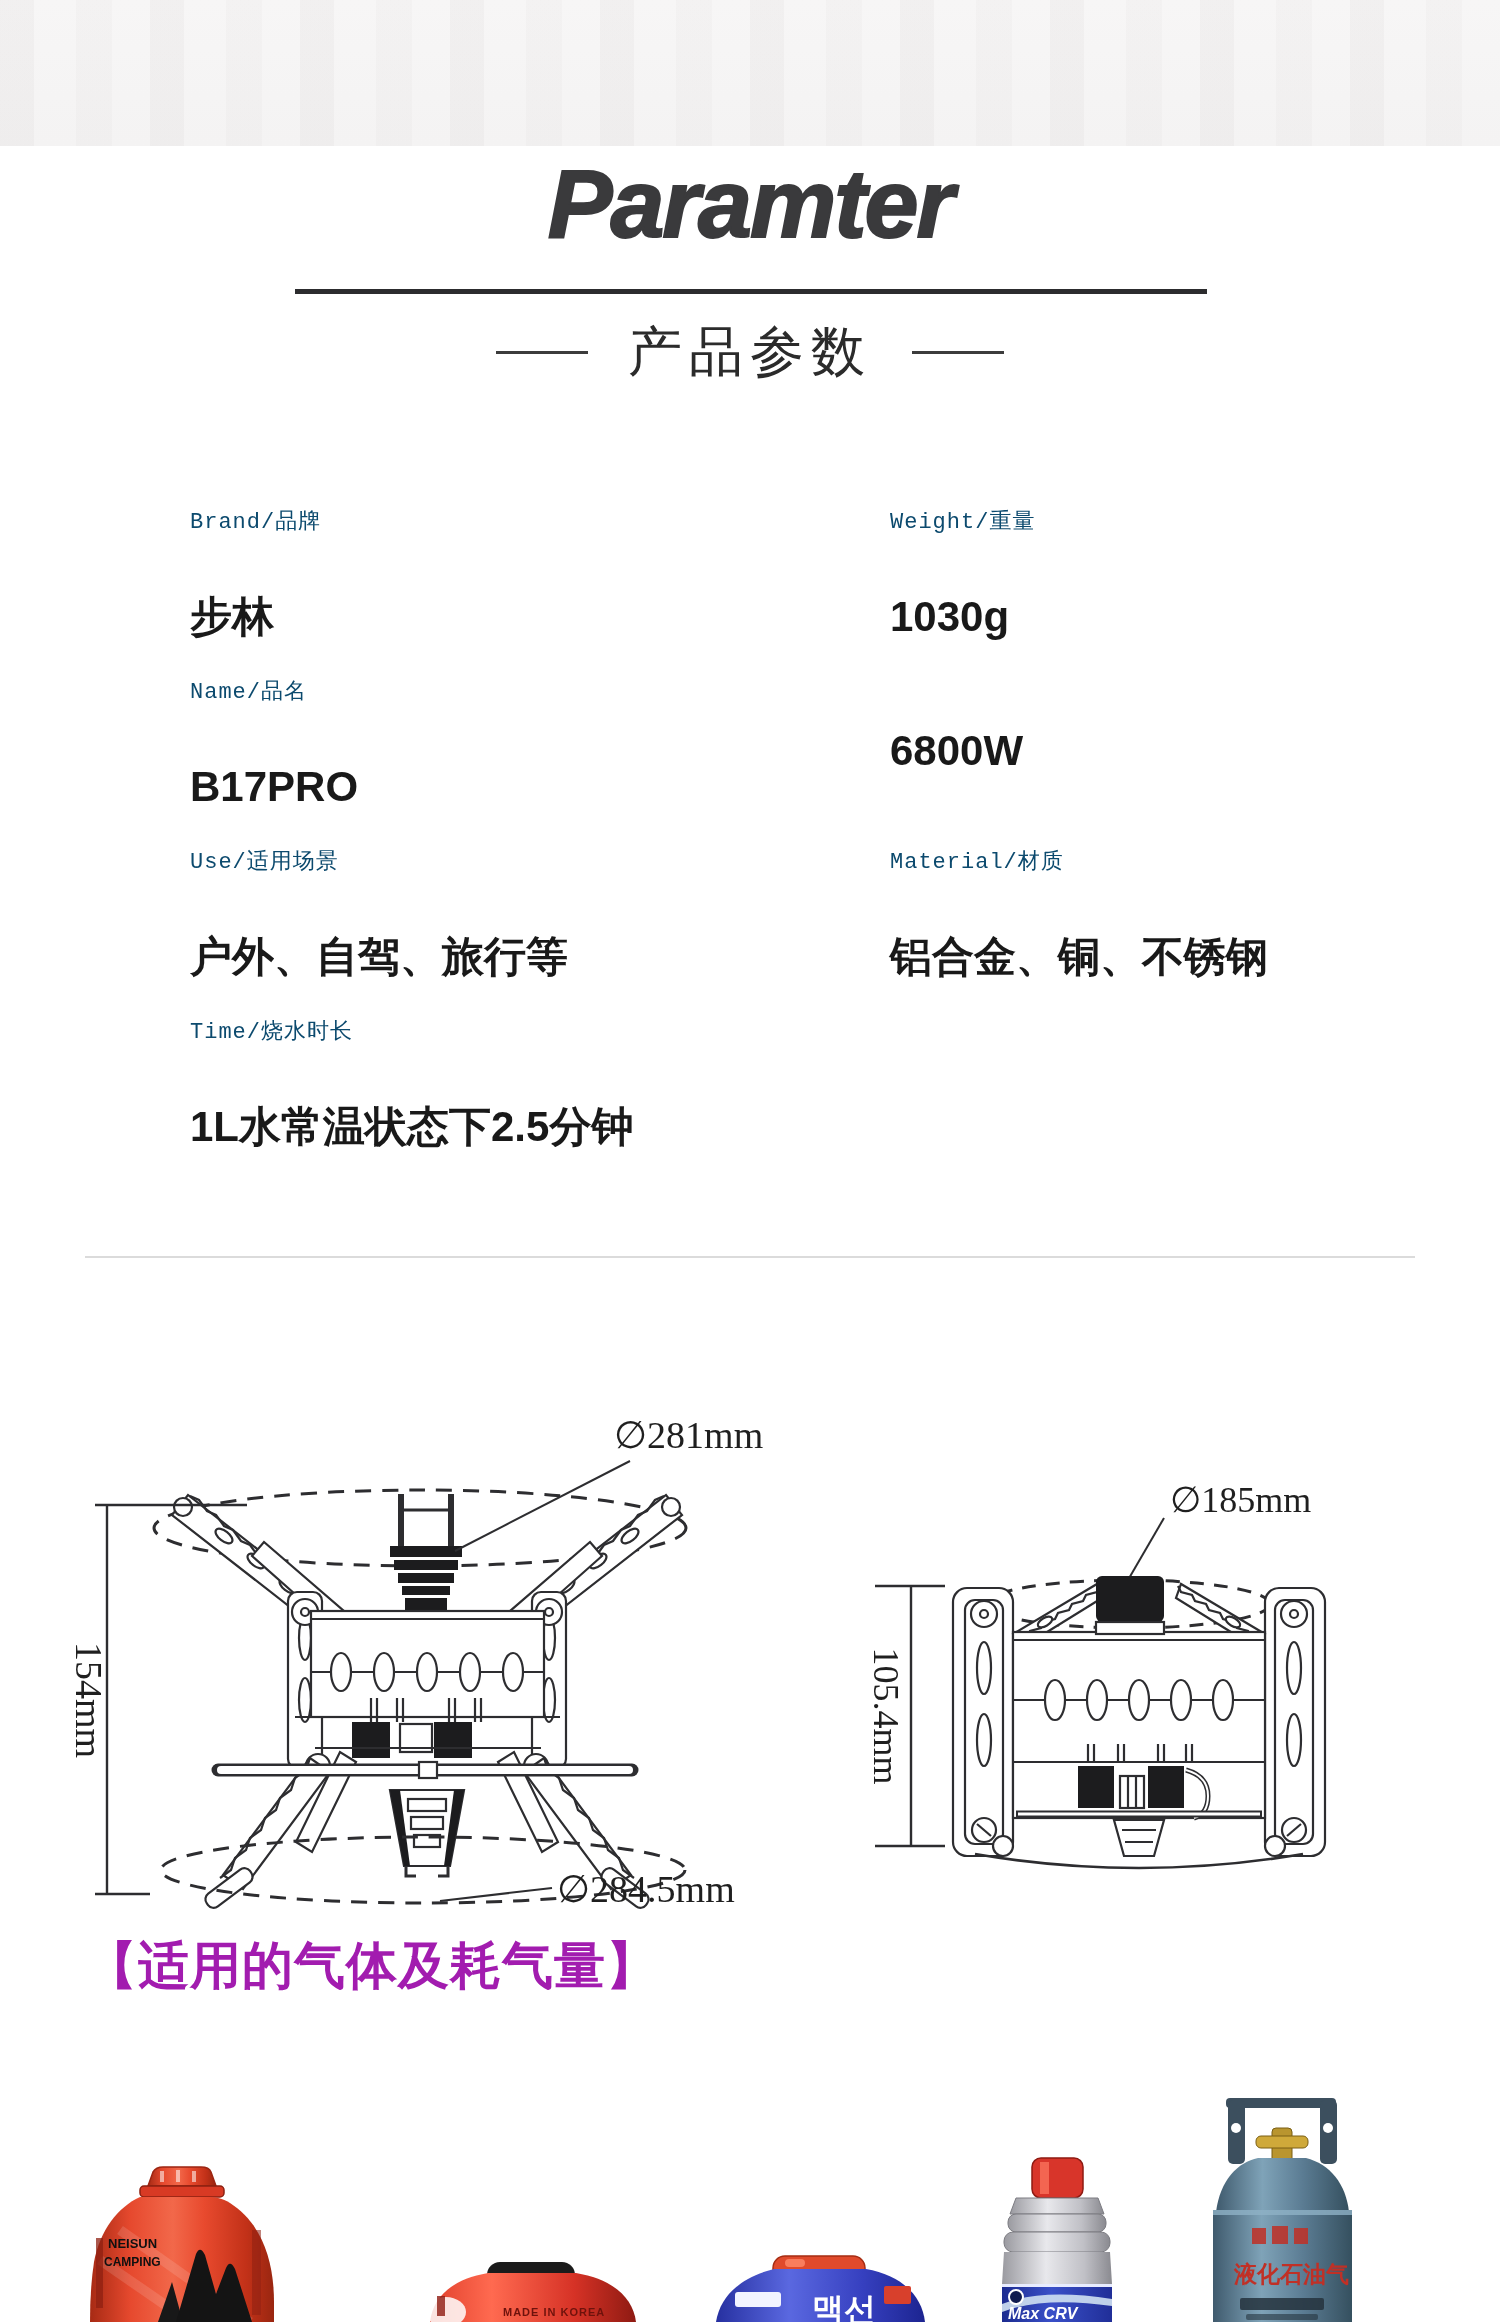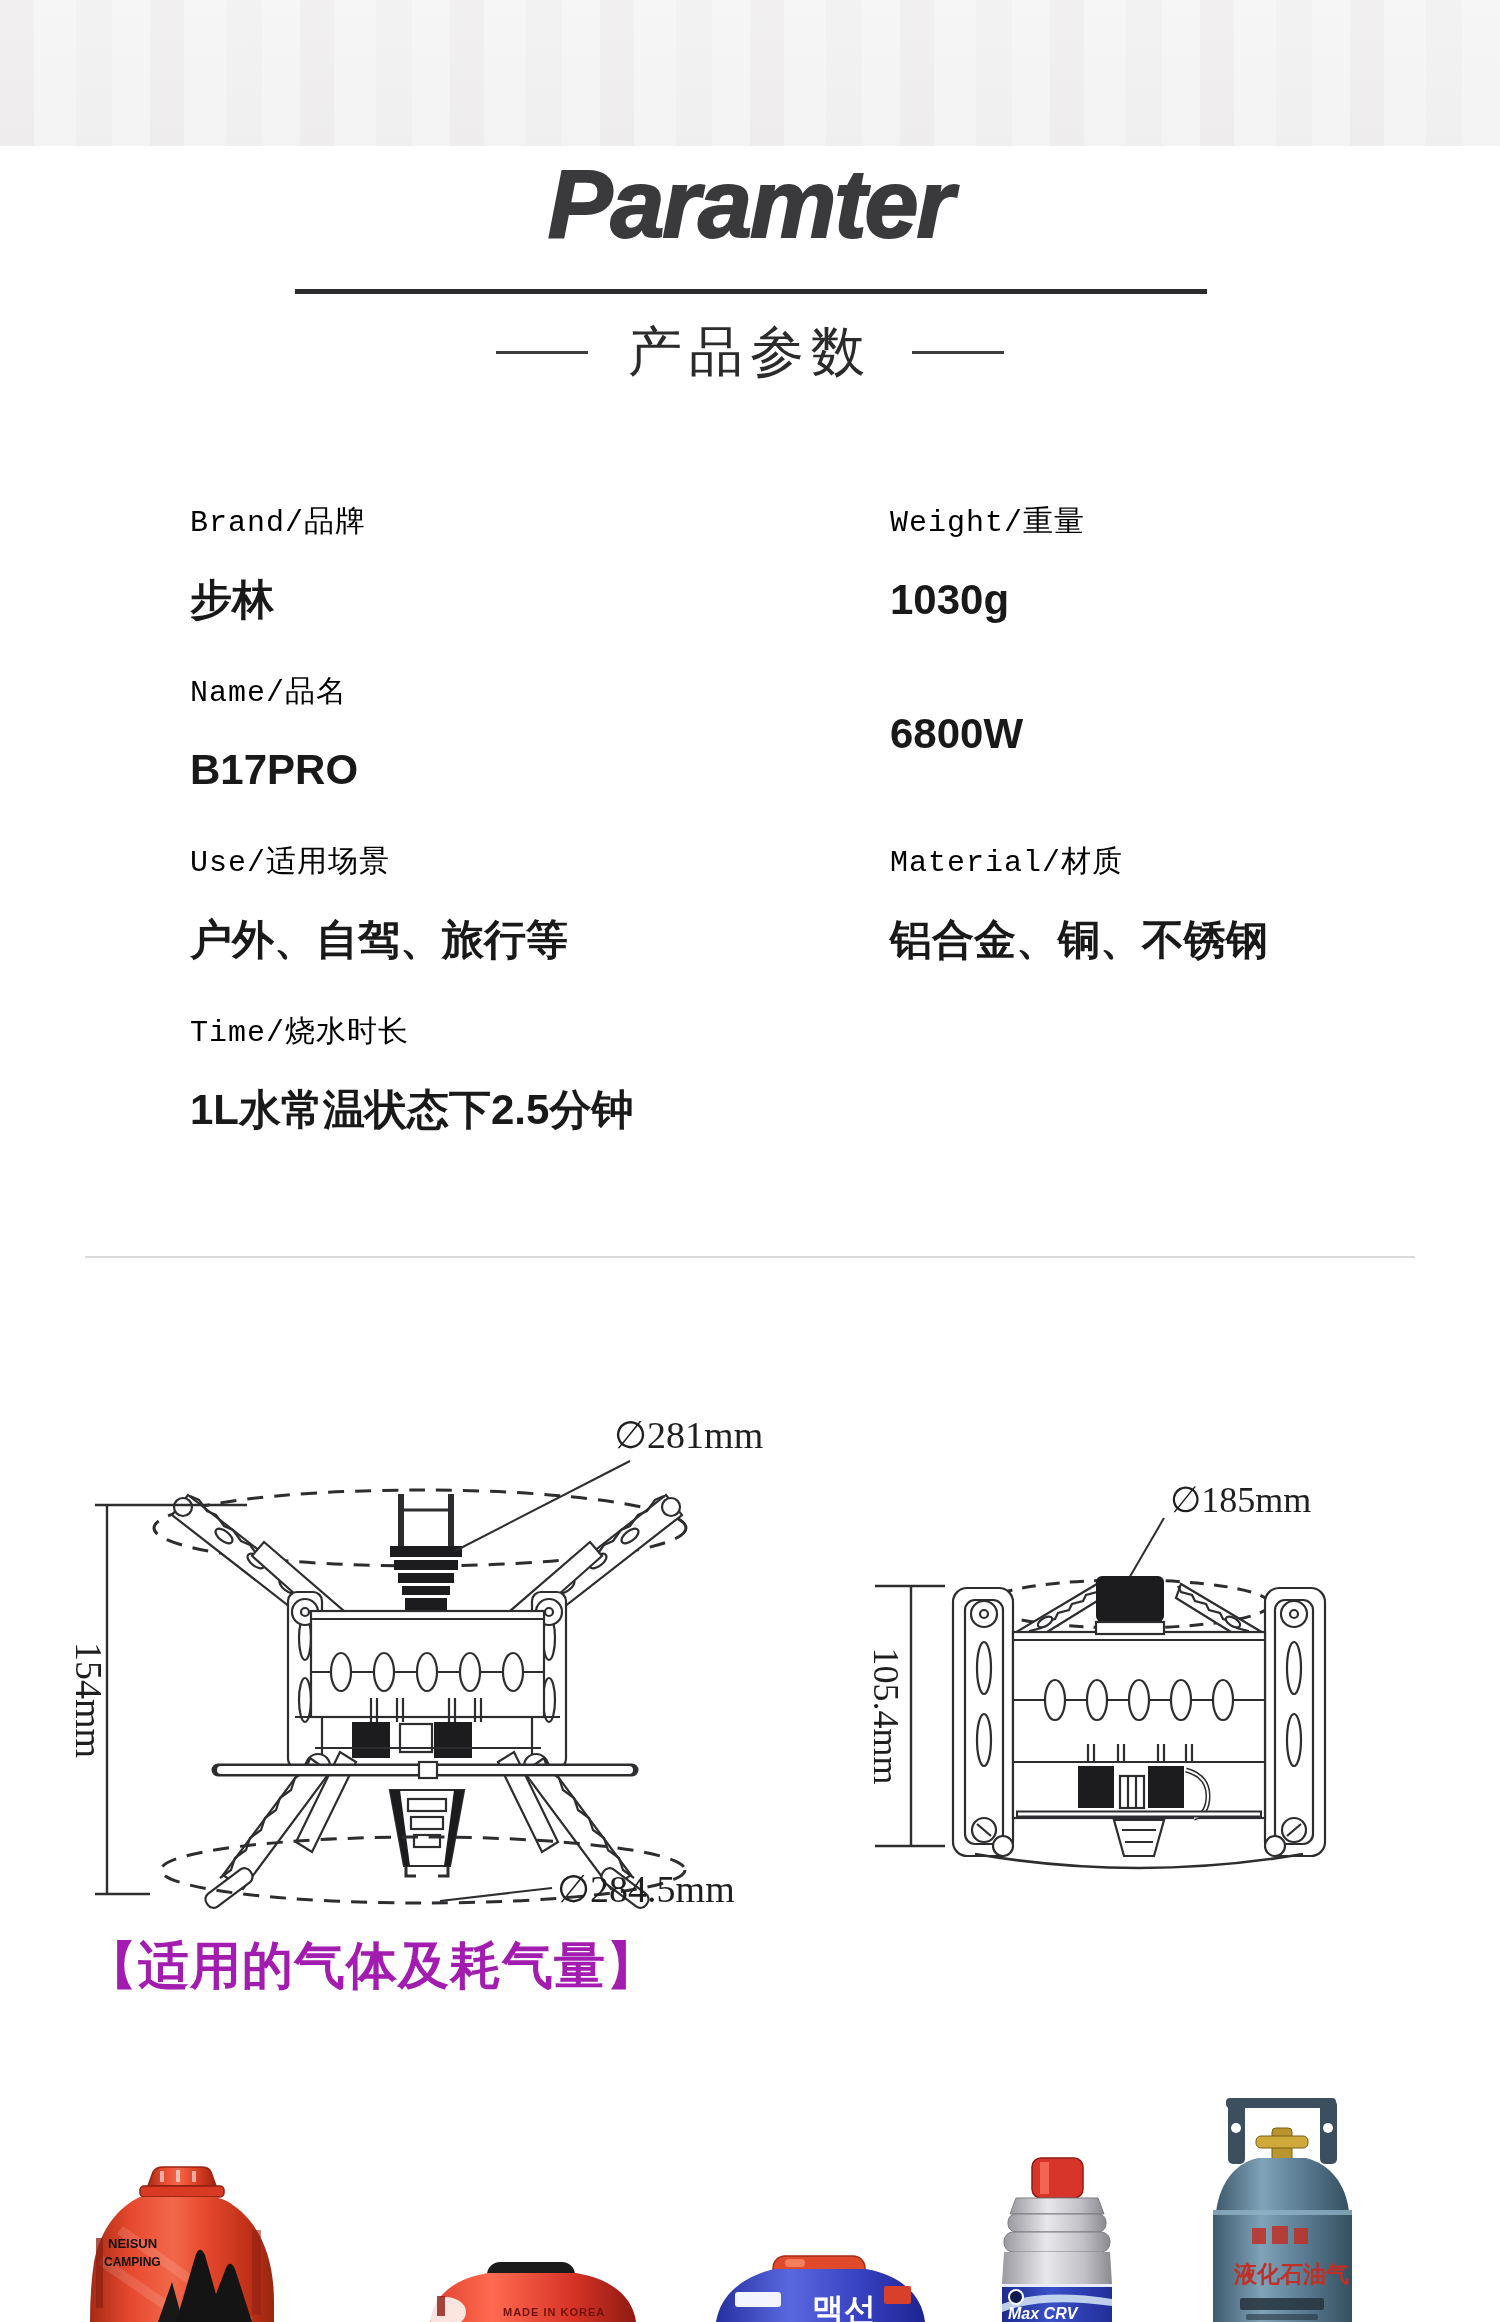--- a/index.html
+++ b/index.html
@@ -17,22 +17,22 @@
     color:#3a3a3c;letter-spacing:-2px;-webkit-text-stroke:2px #3a3a3c;}
   .title-rule{position:absolute;left:295px;top:289px;width:912px;height:5px;background:#2c2c2e;}
   .subtitle-row{position:absolute;left:0;top:324px;width:1500px;height:56px;
     display:flex;align-items:center;justify-content:center;gap:40px;}
   .subtitle-dash{width:92px;height:3px;background:#3c3c3c;}
   .subtitle-text{font-size:54px;color:#2b2b2b;letter-spacing:7px;font-weight:500;}
   
   .params{position:absolute;left:190px;top:505px;width:1180px;
     display:grid;grid-template-columns:700px 480px;grid-auto-rows:170px;}
   .p-label{font-family:"Liberation Mono","DejaVu Sans Mono",monospace;
-    font-size:30px;line-height:36px;color:#000000;letter-spacing:1px;}
-  .p-value{margin-top:36px;font-size:42px;line-height:46px;font-weight:bold;color:#191919;}
+    font-size:22px;line-height:36px;color:#0c4a6e;letter-spacing:1px;}
+  .p-value{margin-top:53px;font-size:42px;line-height:46px;font-weight:bold;color:#191919;}
   .divider{position:absolute;left:85px;top:1256px;width:1330px;height:2px;background:#dbdbdb;}
   
   .drawings{position:absolute;left:0;top:1290px;width:1500px;height:720px;}
   .drawings text{font-family:"Liberation Serif","DejaVu Serif",serif;fill:#1f1f1f;}
   
   .gas-heading{position:absolute;left:86px;top:1932px;font-size:51px;font-weight:bold;
     color:#a21caf;letter-spacing:1px;}
   .cans{position:absolute;left:0;top:2090px;width:1500px;height:232px;}
 </style>
 </head>

